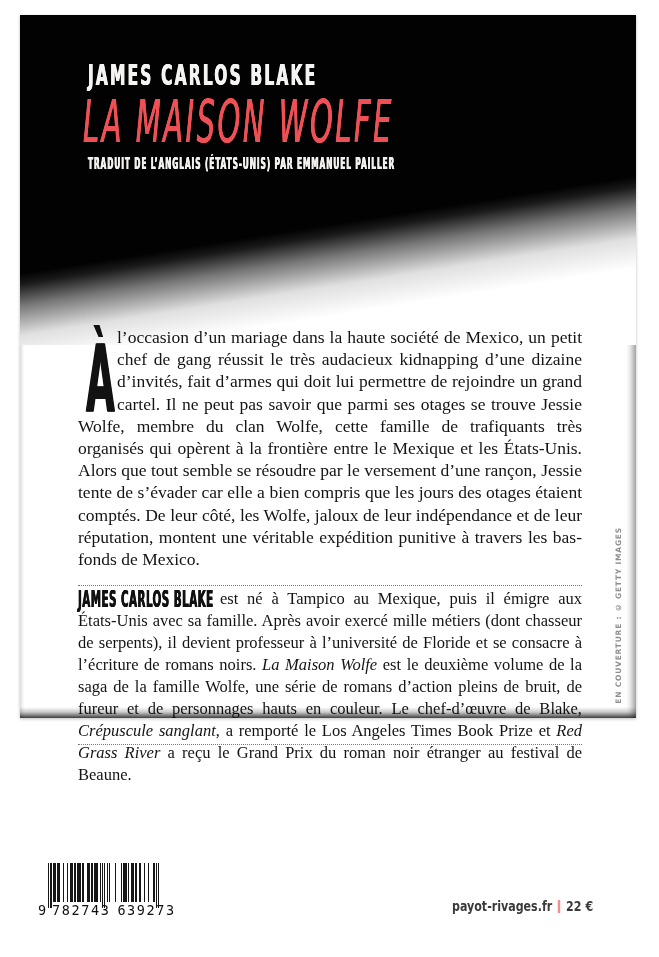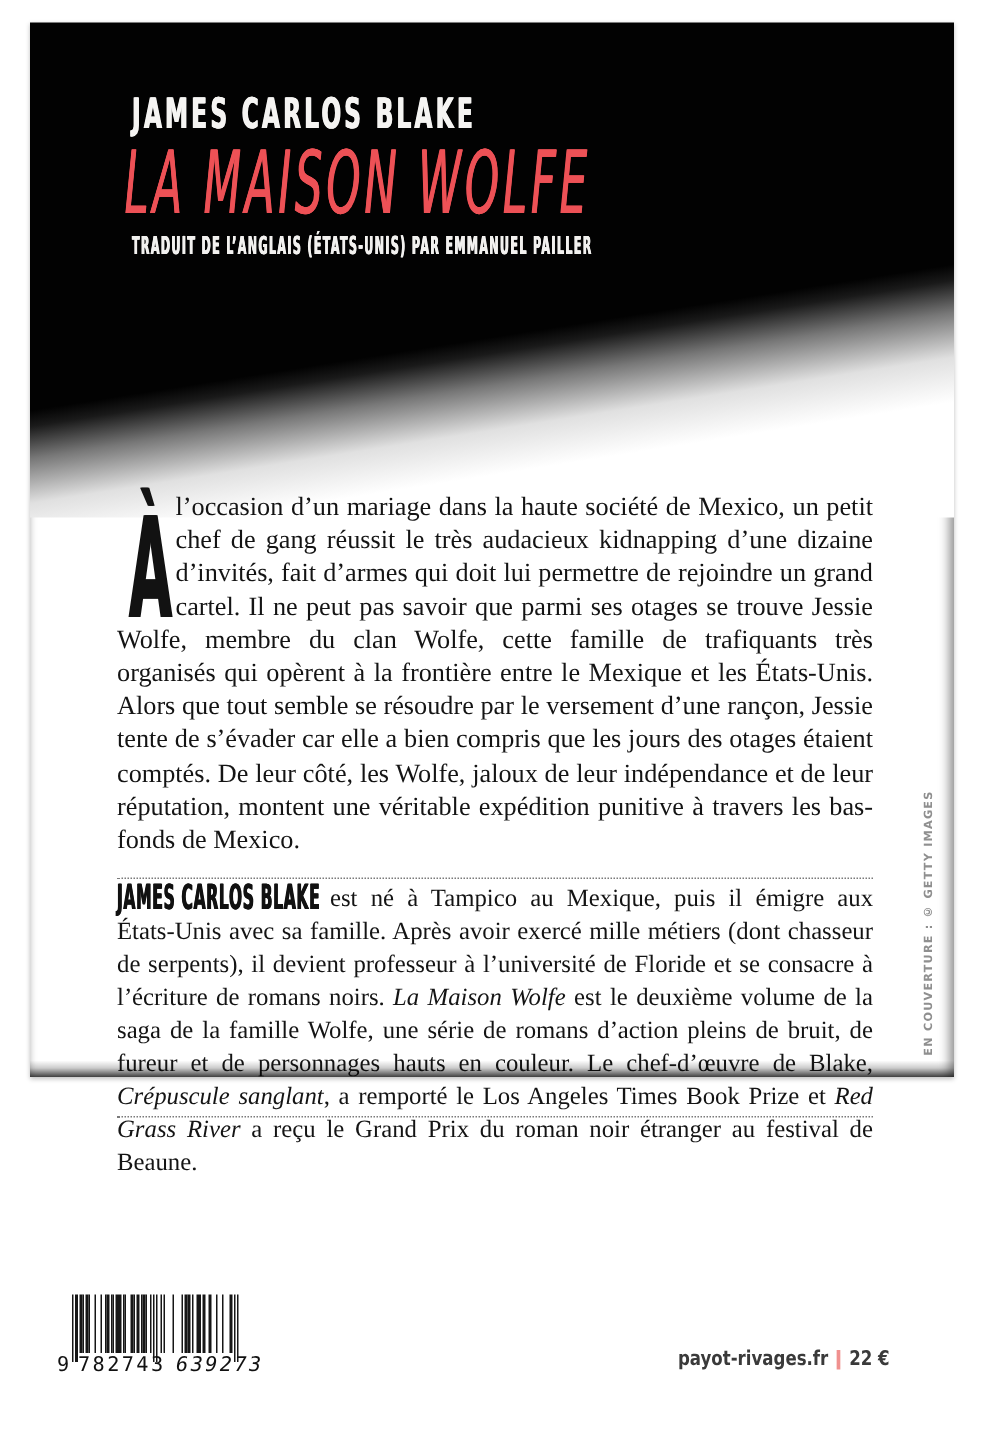--- a/index.html
+++ b/index.html
@@ -47,21 +47,21 @@
   
   .barcode{position:absolute;left:18px;top:848px;width:150px;}
   .bars{display:flex;align-items:flex-start;margin-left:10px;height:45px;}
   .bars .m{flex:0 0 auto;width:1.179px;height:39px;}
   .bars .b{background:#161616;}
   .bars .g{height:45px;}
   .digits{display:flex;margin-top:-5px;color:#111;
     font-family:"DejaVu Sans Mono",monospace;font-size:13.5px;line-height:14px;}
   .digits .d0{width:11px;letter-spacing:0;}
   .digits .d1{margin-left:3px;letter-spacing:1.6px;text-align:center;}
-  .digits .d2{margin-left:7px;letter-spacing:1.6px;font-style:italic;}
+  .digits .d2{margin-left:7px;letter-spacing:1.6px;}
   
   .footer-line{position:absolute;right:43px;top:885px;display:flex;align-items:center;
     gap:7px;color:#3a3a3a;font-family:"DejaVu Sans",sans-serif;font-weight:700;
     font-size:13.5px;line-height:1;transform:scaleX(0.82);transform-origin:100% 50%;}
   .sep-bar{width:3px;height:13px;background:#f0918f;}
   
   .credit{position:absolute;right:13px;bottom:14px;writing-mode:vertical-rl;transform:rotate(180deg);
     color:#8f8f8f;font-family:"DejaVu Sans",sans-serif;font-weight:700;font-size:7.5px;
     letter-spacing:0.8px;white-space:nowrap;}
   

